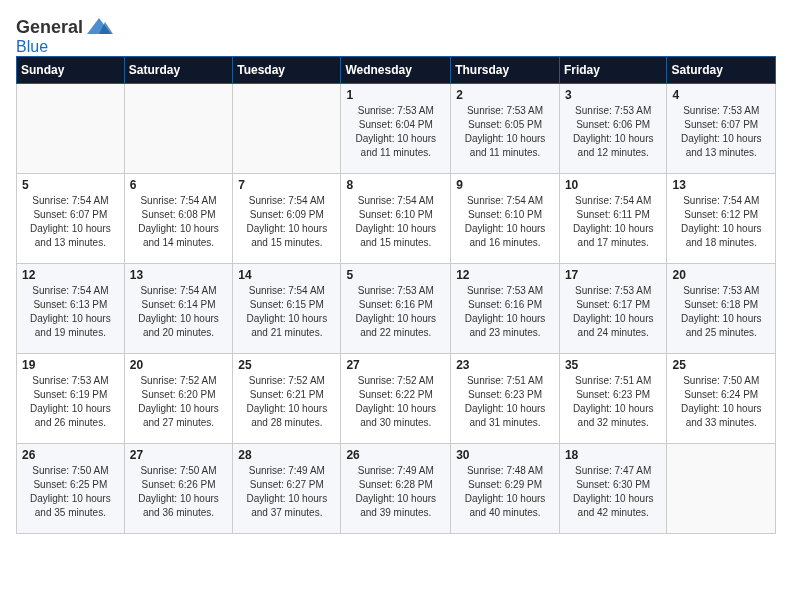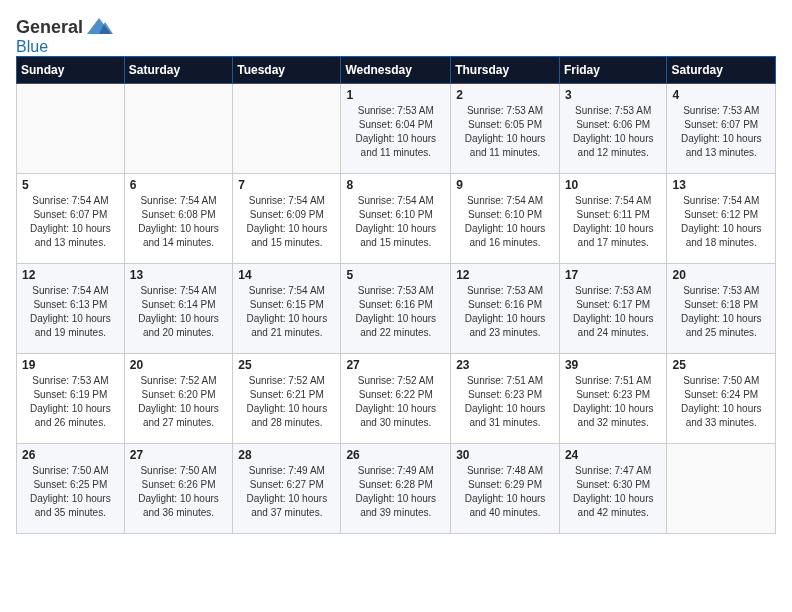--- a/index.html
+++ b/index.html
@@ -218,21 +218,21 @@
         </td>
         <td>
           <div class="day-number">27</div>
           <div class="day-info">Sunrise: 7:52 AM<br>Sunset: 6:22 PM<br>Daylight: 10 hours and 30 minutes.</div>
         </td>
         <td>
           <div class="day-number">23</div>
           <div class="day-info">Sunrise: 7:51 AM<br>Sunset: 6:23 PM<br>Daylight: 10 hours and 31 minutes.</div>
         </td>
         <td>
-          <div class="day-number">39</div>
+          <div class="day-number">35</div>
           <div class="day-info">Sunrise: 7:51 AM<br>Sunset: 6:23 PM<br>Daylight: 10 hours and 32 minutes.</div>
         </td>
         <td>
           <div class="day-number">25</div>
           <div class="day-info">Sunrise: 7:50 AM<br>Sunset: 6:24 PM<br>Daylight: 10 hours and 33 minutes.</div>
         </td>
       </tr>
       <tr>
         <td>
           <div class="day-number">26</div>
@@ -248,19 +248,19 @@
         </td>
         <td>
           <div class="day-number">26</div>
           <div class="day-info">Sunrise: 7:49 AM<br>Sunset: 6:28 PM<br>Daylight: 10 hours and 39 minutes.</div>
         </td>
         <td>
           <div class="day-number">30</div>
           <div class="day-info">Sunrise: 7:48 AM<br>Sunset: 6:29 PM<br>Daylight: 10 hours and 40 minutes.</div>
         </td>
         <td>
-          <div class="day-number">24</div>
+          <div class="day-number">18</div>
           <div class="day-info">Sunrise: 7:47 AM<br>Sunset: 6:30 PM<br>Daylight: 10 hours and 42 minutes.</div>
         </td>
         <td class="empty-cell"></td>
       </tr>
     </tbody>
 </table>
 
 </body></html>

